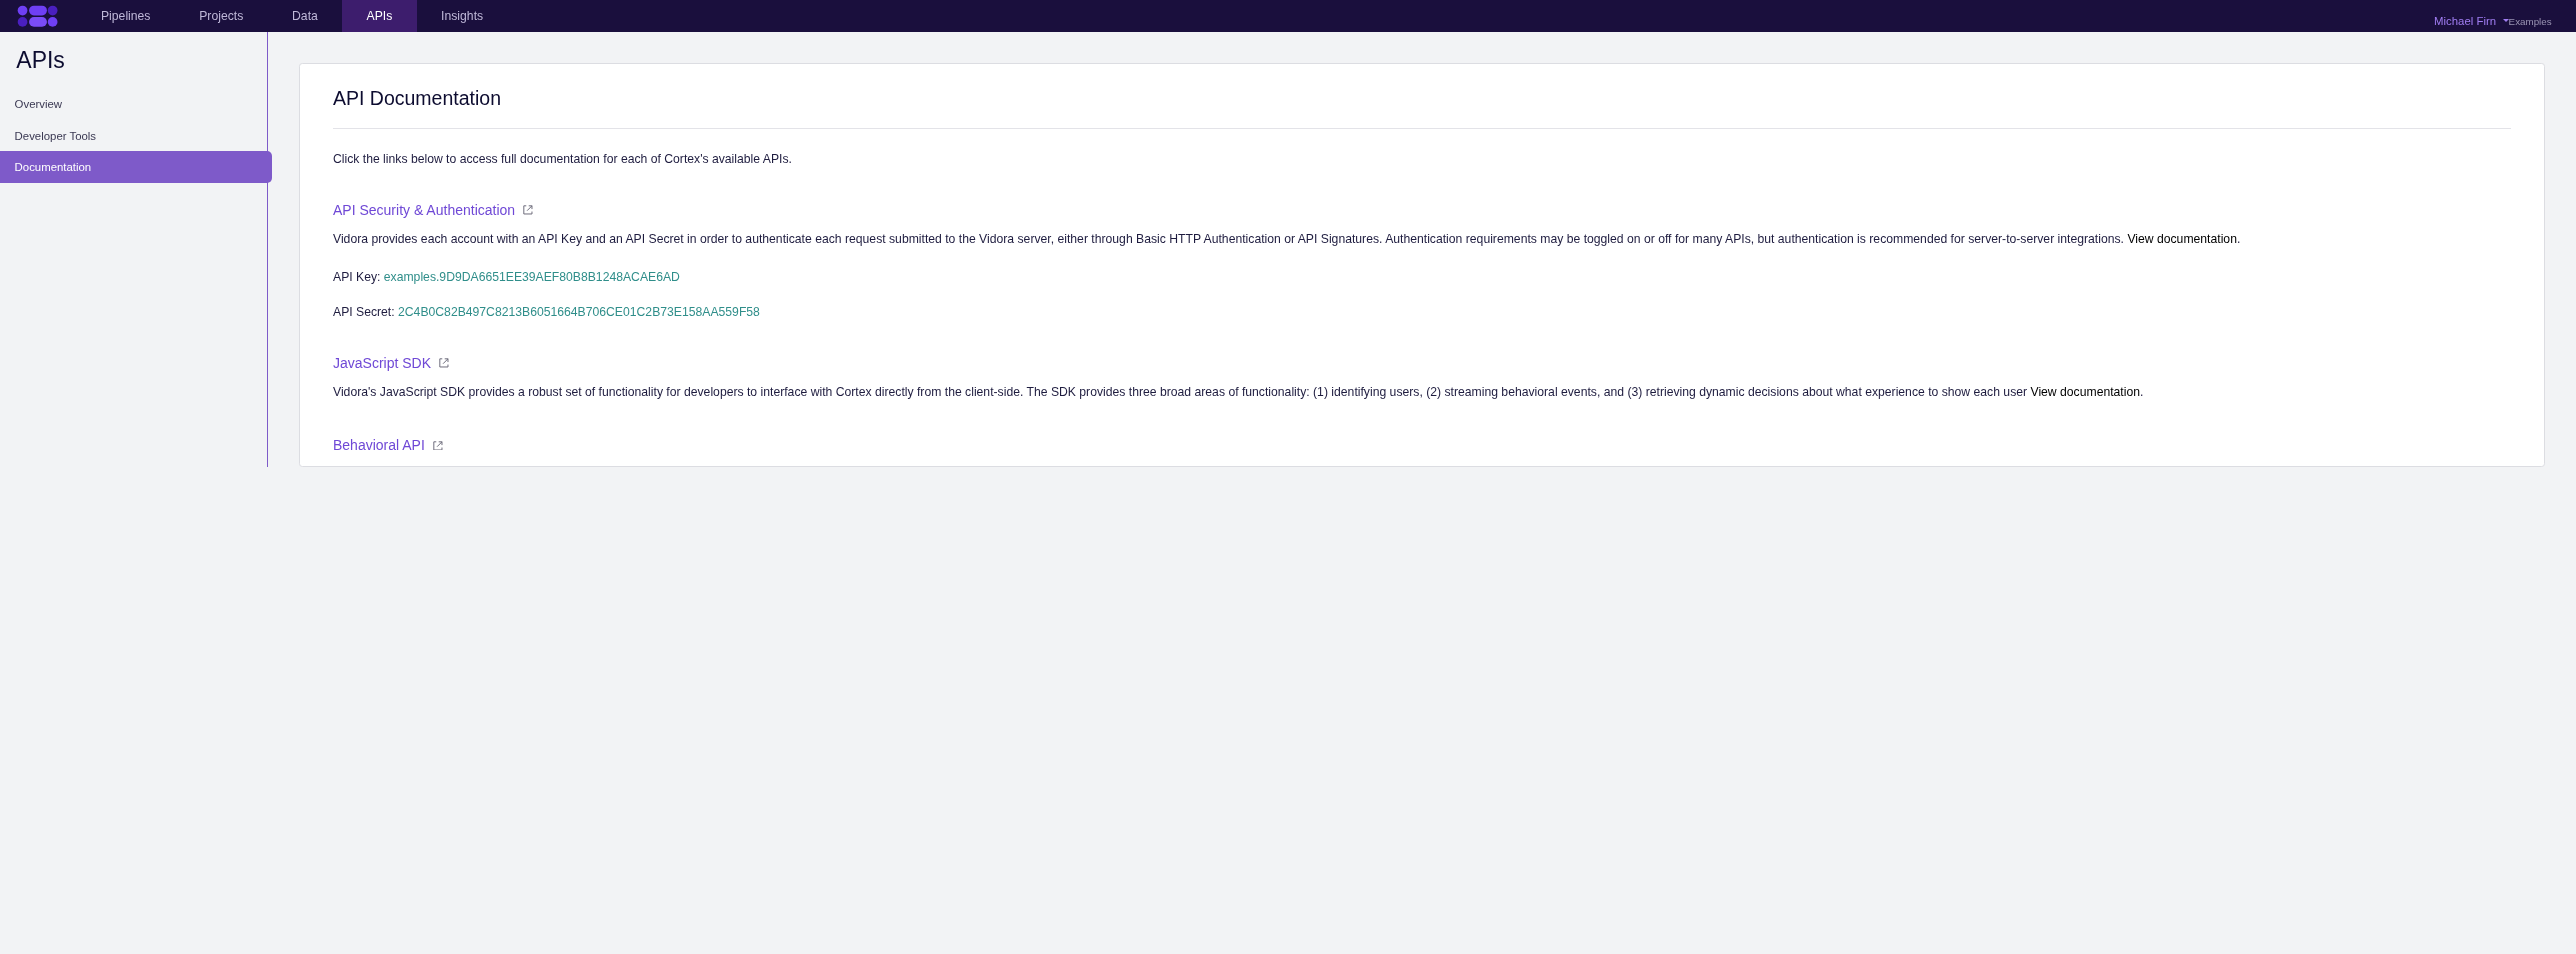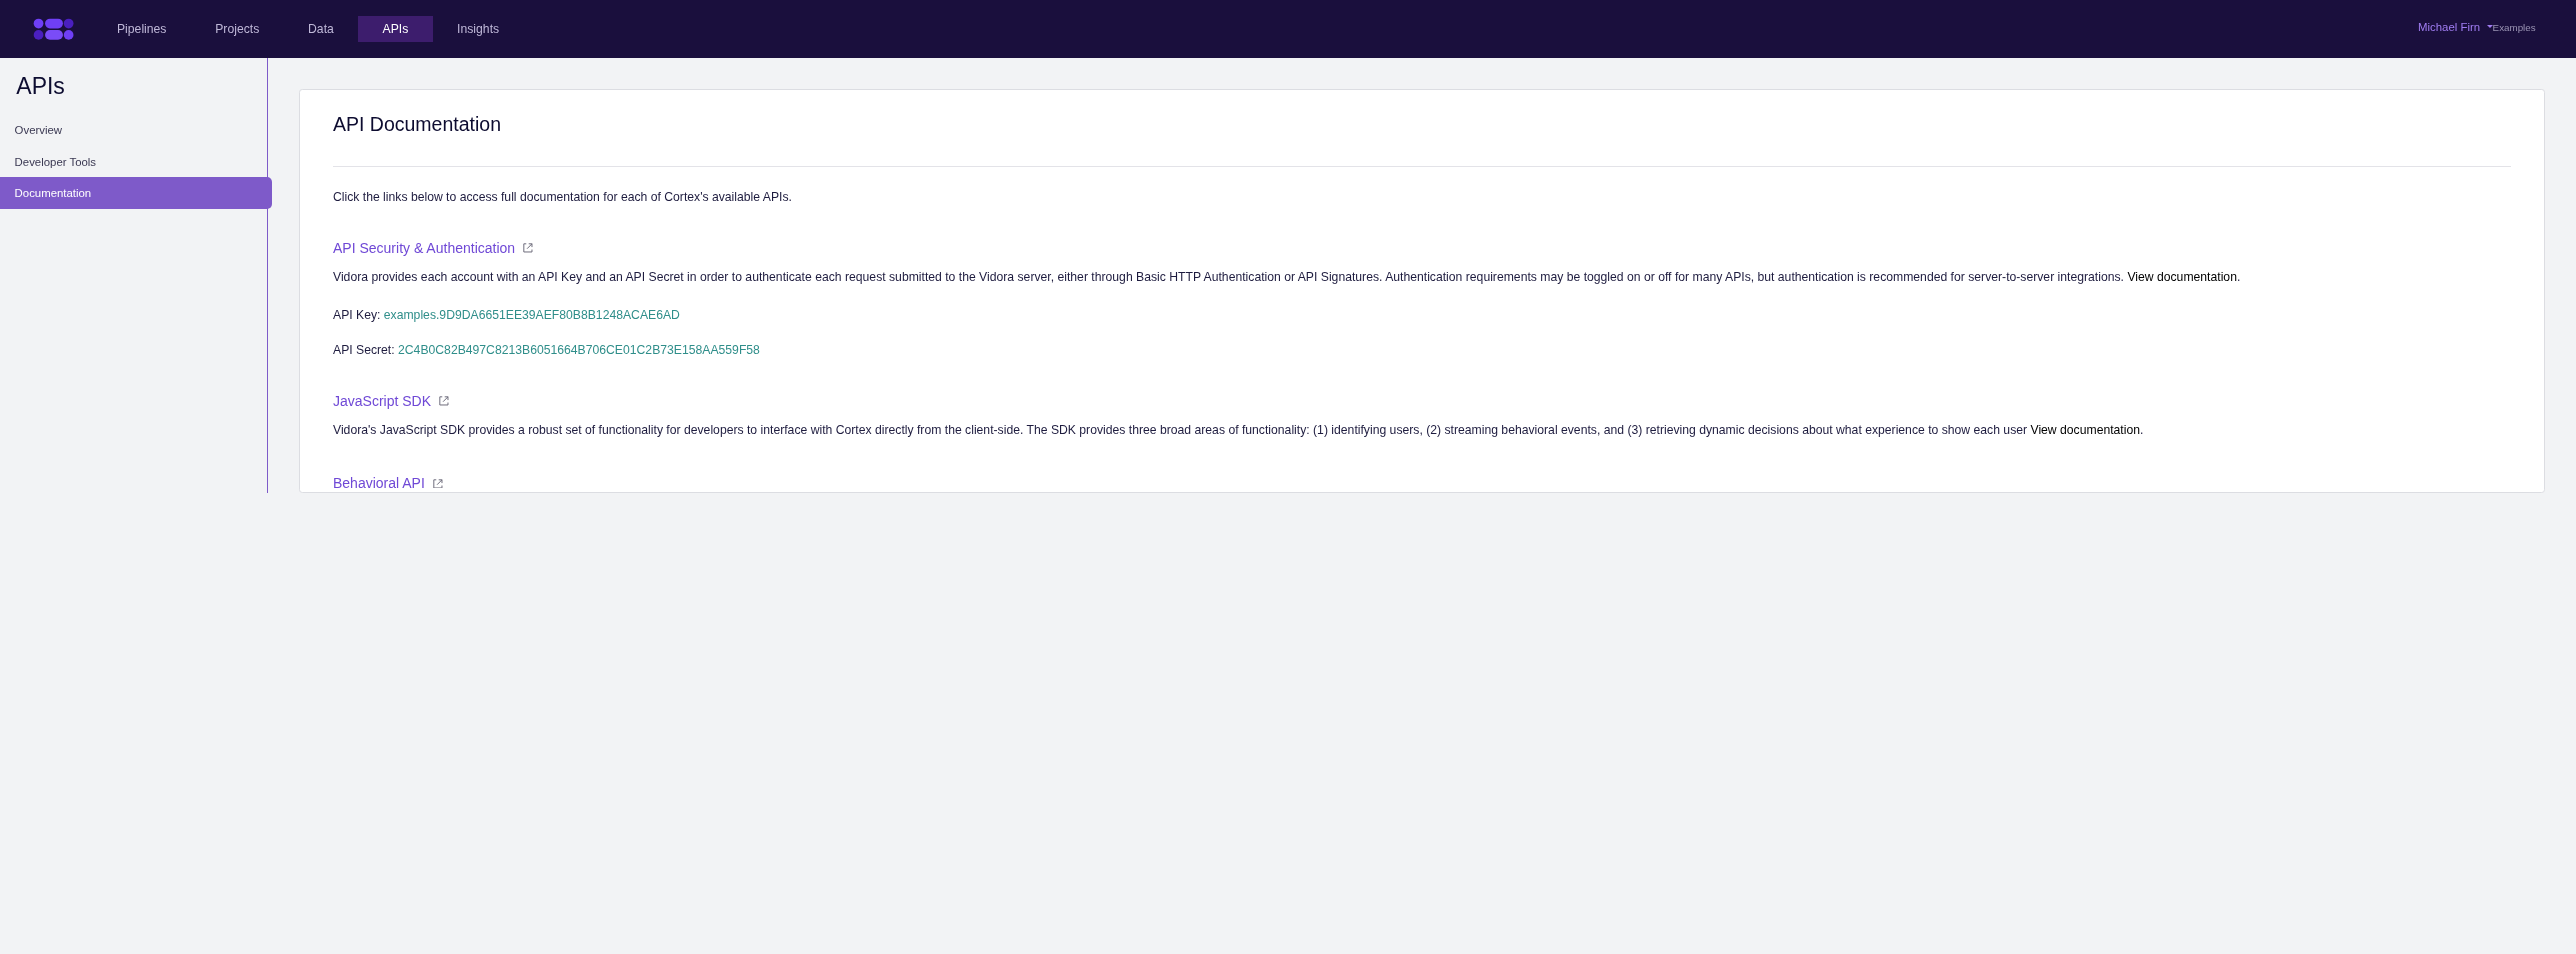--- a/index.html
+++ b/index.html
@@ -7,24 +7,24 @@
       padding: 0;
       box-sizing: border-box;
     }
     body {
       font-family: -apple-system, BlinkMacSystemFont, "Segoe UI", Helvetica, Arial, sans-serif;
       background: #f2f3f5;
       color: #0d0c30;
     }
     .topnav {
       background: #1a0f3d;
-      height: 58px;
-      display: flex;
-      align-items: flex-start;
-      padding: 16px;
+      height: 32px;
+      display: flex;
+      align-items: flex-end;
+      padding: 0;
     }
     .logo {
       display: flex;
       align-items: center;
       padding: 0 16.3px;
       height: 100%;
     }
     .logo-svg {
       width: 44px;
       height: 24.4px;
@@ -115,21 +115,21 @@
       border: 0.8px solid #dcdde2;
       border-radius: 3.3px;
       padding: 23px 33px;
       height: 100%;
       overflow: hidden;
     }
     .card-title {
       font-size: 19.5px;
       font-weight: 400;
       color: #0d0c30;
-      padding-bottom: 30px;
+      padding-bottom: 18px;
       border-bottom: 0.8px solid #e3e3e8;
     }
     .intro {
       margin-top: 23px;
       font-size: 12.2px;
       color: #1e1c3f;
     }
     .section {
       margin-top: 36px;
     }

